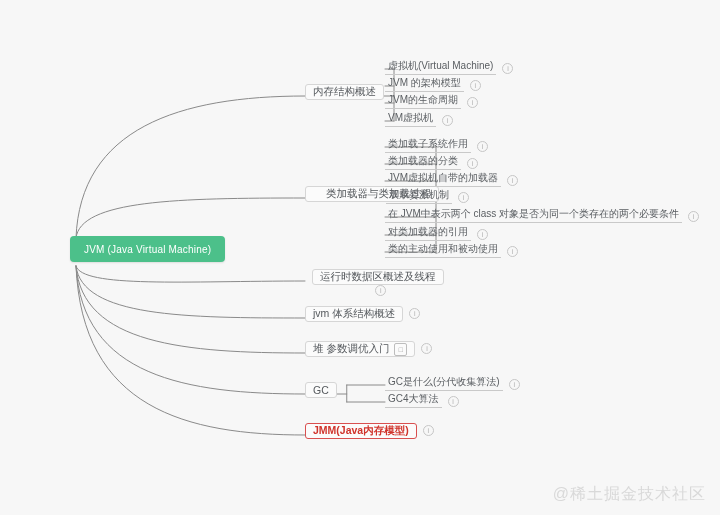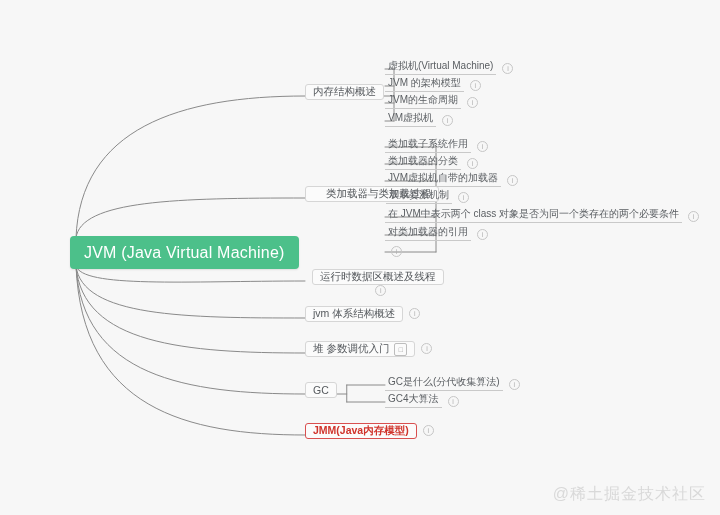--- a/index.html
+++ b/index.html
@@ -27,27 +27,27 @@
     width: 720px;
     height: 515px;
     pointer-events: none;
   }
 
   
   .root-node {
     position: absolute;
     left: 70px;
     top: 236px;
-    height: 33px;
+    height: 26px;
     padding: 0 14px;
     display: flex;
     align-items: center;
     background: #4cc08a;
     color: #ffffff;
-    font-size: 16px;
+    font-size: 10px;
     letter-spacing: .2px;
     border-radius: 4px;
     white-space: nowrap;
     box-shadow: 0 1px 2px rgba(0,0,0,.10);
   }
 
   
   .branch-node {
     position: absolute;
     display: flex;
@@ -210,20 +210,21 @@
       </div>
       <div class="leaf-node" style="left: 385px; top: 205px;">
         <span class="leaf-text">在 JVM中表示两个 class 对象是否为同一个类存在的两个必要条件</span>
         <span class="note-badge">i</span>
       </div>
       <div class="leaf-node" style="left: 385px; top: 223px;">
         <span class="leaf-text">对类加载器的引用</span>
         <span class="note-badge">i</span>
       </div>
       <div class="leaf-node" style="left: 385px; top: 240px;">
+        <span class="leaf-text">类的主动使用和被动使用</span>
         <span class="note-badge">i</span>
       </div>
       <div class="branch-wrap" style="left: 312px; top: 269px; flex-direction: column;">
         <div class="branch-node" style="position: relative;">
           <span>运行时数据区概述及线程</span>
         </div>
         <span class="note-badge">i</span>
       </div>
       <div class="branch-wrap" style="left: 305px; top: 306px;">
         <div class="branch-node" style="position: relative;">

